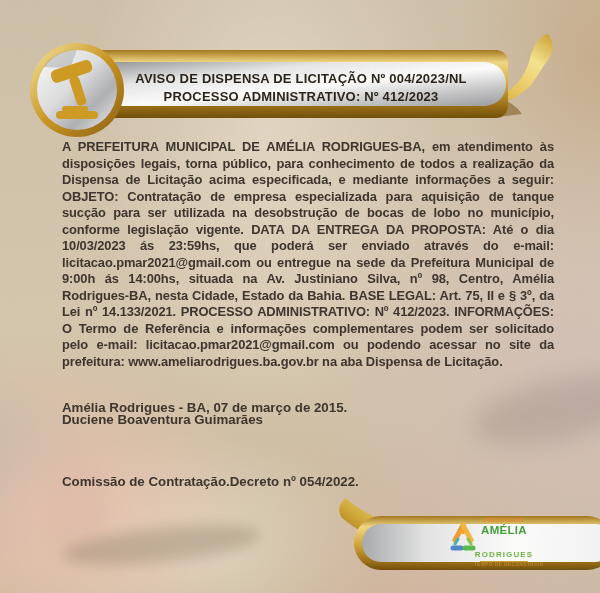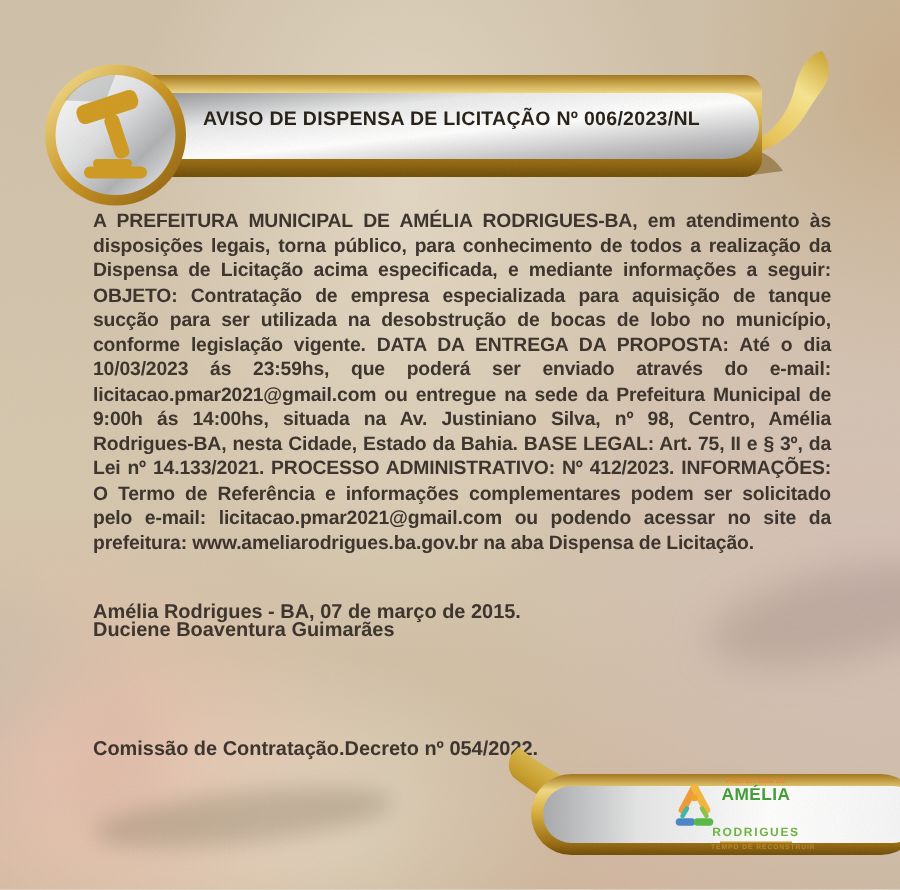--- a/index.html
+++ b/index.html
@@ -26,21 +26,21 @@
   .hdr-svg{position:absolute;left:20px;top:22px;width:540px;height:120px;}
   .hdr-title{position:absolute;left:108px;top:70px;width:386px;text-align:center;
     color:#241d13;font-weight:bold;font-size:13px;line-height:18px;letter-spacing:.2px;}
 
   .notice-paragraph{position:absolute;left:62px;top:139px;width:492px;
     color:#39312a;font-weight:bold;font-size:12.9px;line-height:16.5px;
     letter-spacing:-.1px;text-align:justify;}
   .foot-line{position:absolute;left:62px;color:#39312a;font-weight:bold;font-size:13.3px;}
   .foot-date{top:400px;}
   .foot-name{top:412px;}
-  .foot-role{top:491px;}
+  .foot-role{top:474px;}
 
   .ribbon-svg{position:absolute;left:320px;top:470px;width:280px;height:123px;}
   .logo-triangle{position:absolute;left:447px;top:520px;width:32px;height:36px;}
   .logo-text{position:absolute;left:474px;top:519px;width:60px;text-align:center;line-height:1;}
   .logo-prefix{font-size:4.5px;font-weight:bold;color:#e8872b;letter-spacing:.3px;margin-bottom:1px;white-space:nowrap;}
   .logo-name1{font-size:11.5px;font-weight:bold;color:#3f9e35;letter-spacing:.3px;}
   .logo-name2{font-size:8px;font-weight:bold;color:#6cb33f;letter-spacing:1.1px;margin-top:15px;}
   .logo-divider{height:1px;background:#caa02c;margin:2px 6px 1px 6px;}
   .logo-tagline{font-size:4.5px;font-weight:bold;color:#b8862b;letter-spacing:.6px;white-space:nowrap;}
 
@@ -104,21 +104,22 @@
       <g transform="translate(57,66) rotate(-18)">
         <rect x="-21" y="-24" width="42" height="13" rx="5"></rect>
         <rect x="-5" y="-12" width="10" height="30" rx="4"></rect>
       </g>
       <rect x="42" y="84" width="26" height="6" rx="3"></rect>
       <rect x="36" y="89" width="42" height="8" rx="4"></rect>
     </g>
   </svg>
 
   <div class="hdr-title">
-    <div>AVISO DE DISPENSA DE LICITAÇÃO Nº 006/2023/NL</div>
+    <div>AVISO DE DISPENSA DE LICITAÇÃO Nº 004/2023/NL</div>
+    <div>PROCESSO ADMINISTRATIVO: Nº 412/2023</div>
   </div>
 
   <div class="notice-paragraph">A PREFEITURA MUNICIPAL DE AMÉLIA RODRIGUES-BA, em atendimento às disposições legais, torna público, para conhecimento de todos a realização da Dispensa de Licitação acima especificada, e mediante informações a seguir: OBJETO: Contratação de empresa especializada para aquisição de tanque sucção para ser utilizada na desobstrução de bocas de lobo no município, conforme legislação vigente. DATA DA ENTREGA DA PROPOSTA: Até o dia 10/03/2023 ás 23:59hs, que poderá ser enviado através do e-mail: licitacao.pmar2021@gmail.com ou entregue na sede da Prefeitura Municipal de 9:00h ás 14:00hs, situada na Av. Justiniano Silva, nº 98, Centro, Amélia Rodrigues-BA, nesta Cidade, Estado da Bahia. BASE LEGAL: Art. 75, II e § 3º, da Lei nº 14.133/2021. PROCESSO ADMINISTRATIVO: Nº 412/2023. INFORMAÇÕES: O Termo de Referência e informações complementares podem ser solicitado pelo e-mail: licitacao.pmar2021@gmail.com ou podendo acessar no site da prefeitura: www.ameliarodrigues.ba.gov.br na aba Dispensa de Licitação.</div>
 
   <div class="foot-line foot-date">Amélia Rodrigues - BA, 07 de março de 2015.</div>
   <div class="foot-line foot-name">Duciene Boaventura Guimarães</div>
   <div class="foot-line foot-role">Comissão de Contratação.Decreto nº 054/2022.</div>
 
   <svg class="ribbon-svg" viewBox="0 0 280 123">
     <defs>

